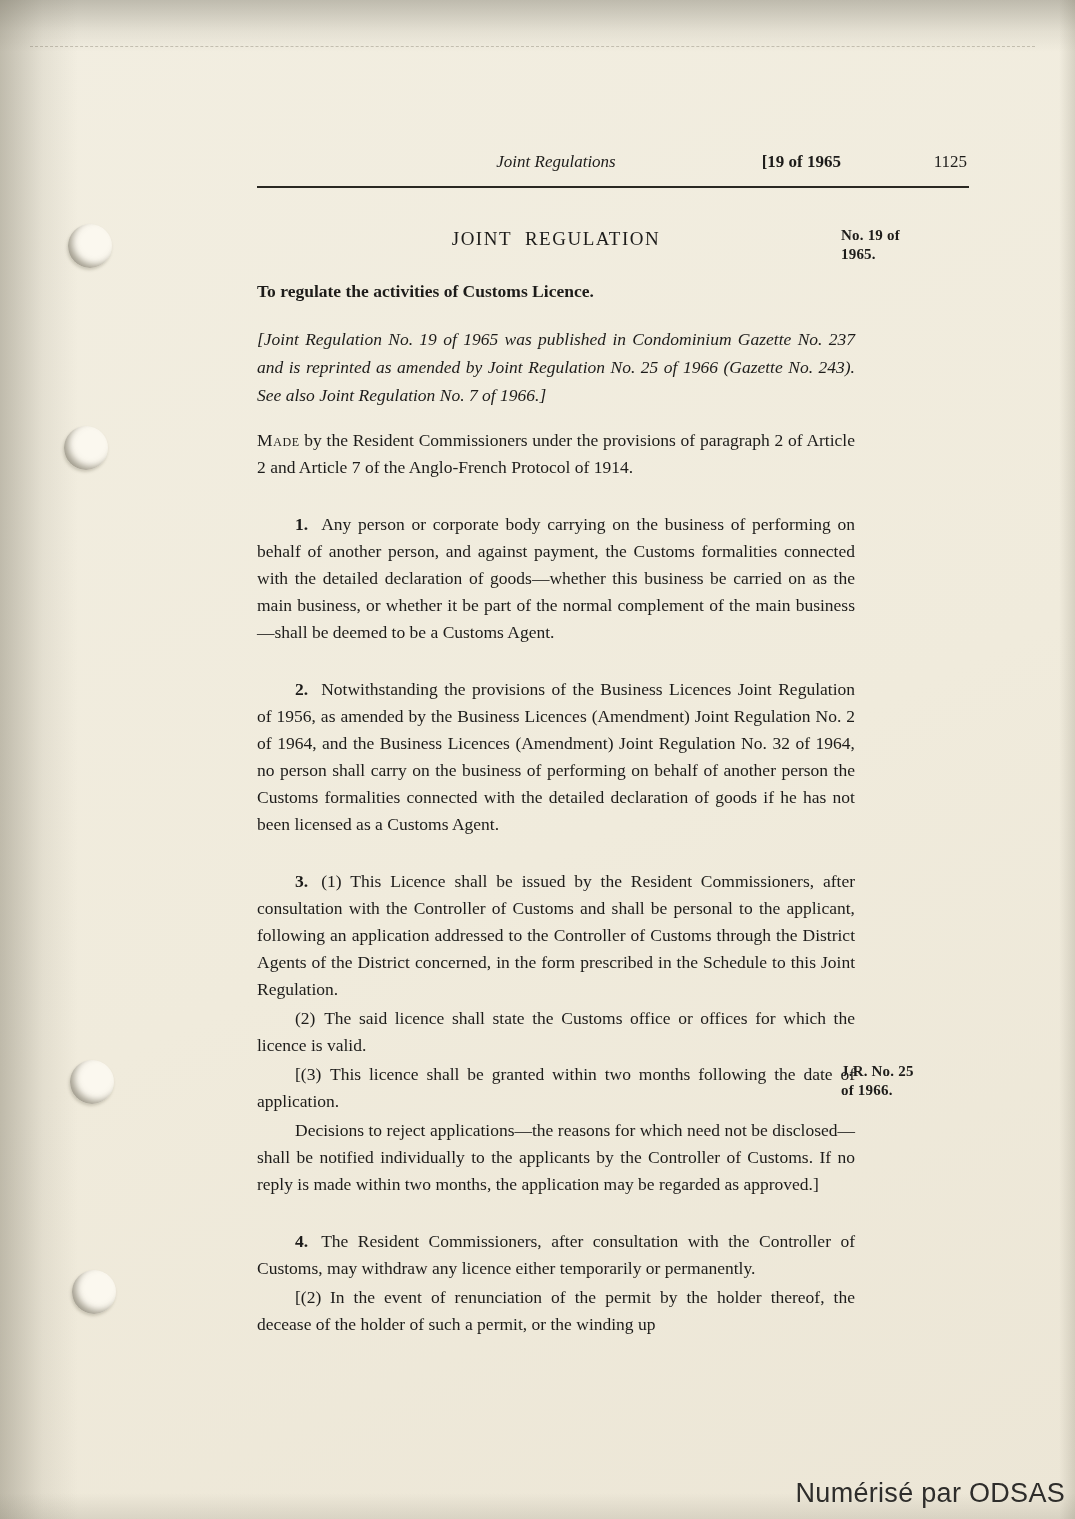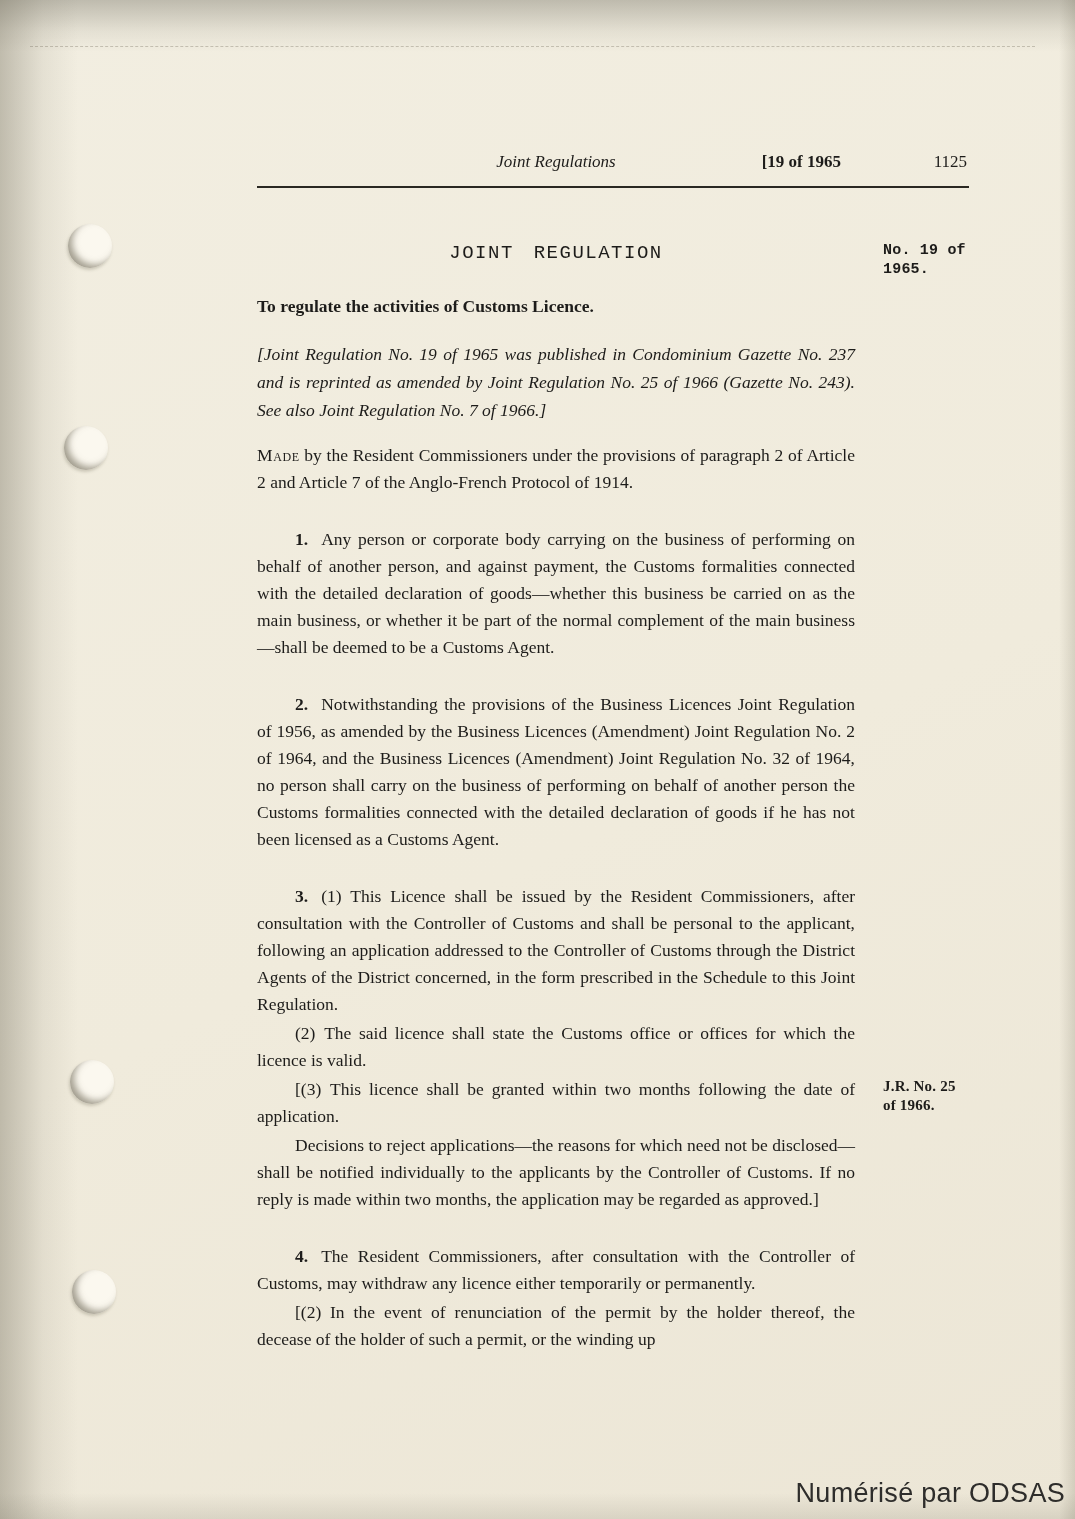--- a/index.html
+++ b/index.html
@@ -48,28 +48,27 @@
   .content { position:absolute; left:257px; top:152px; width:712px; }
   .header-row { position:relative; height:28px; font-size:17px; }
   .running-title { position:absolute; left:0; width:598px; text-align:center; font-style:italic; }
   .reg-ref { position:absolute; right:128px; font-weight:bold; }
   .page-num { position:absolute; right:2px; }
   .rule { border:none; border-top:2.5px solid #2a2822; width:712px; margin-top:6px; }
 
   .main { position:relative; width:598px; font-size:17.5px; line-height:27px; }
 
   .doc-title {
-    margin-top:52px; text-align:center;
+    margin-top:37px; text-align:center;
     font-size:19px; font-weight:normal;
     letter-spacing:1.5px; word-spacing:7px;
     position:relative;
-    font-family:Liberation Mono, monospace;
   }
   .margin-note {
-    position:absolute; left:626px; top:1px; width:104px;
+    position:absolute; left:584px; top:1px; width:104px;
     font-size:15px; line-height:19px; font-weight:bold;
     letter-spacing:0.2px; text-align:left;
     word-spacing:normal; text-indent:0;
   }
   .margin-note span { display:block; }
 
   .subtitle { margin-top:26px; font-weight:bold; font-size:17.5px; }
   .preamble { margin-top:20px; font-style:italic; text-align:justify; line-height:28px; }
   .made { margin-top:18px; text-align:justify; }
   .smallcaps { font-variant:small-caps; letter-spacing:0.6px; }

